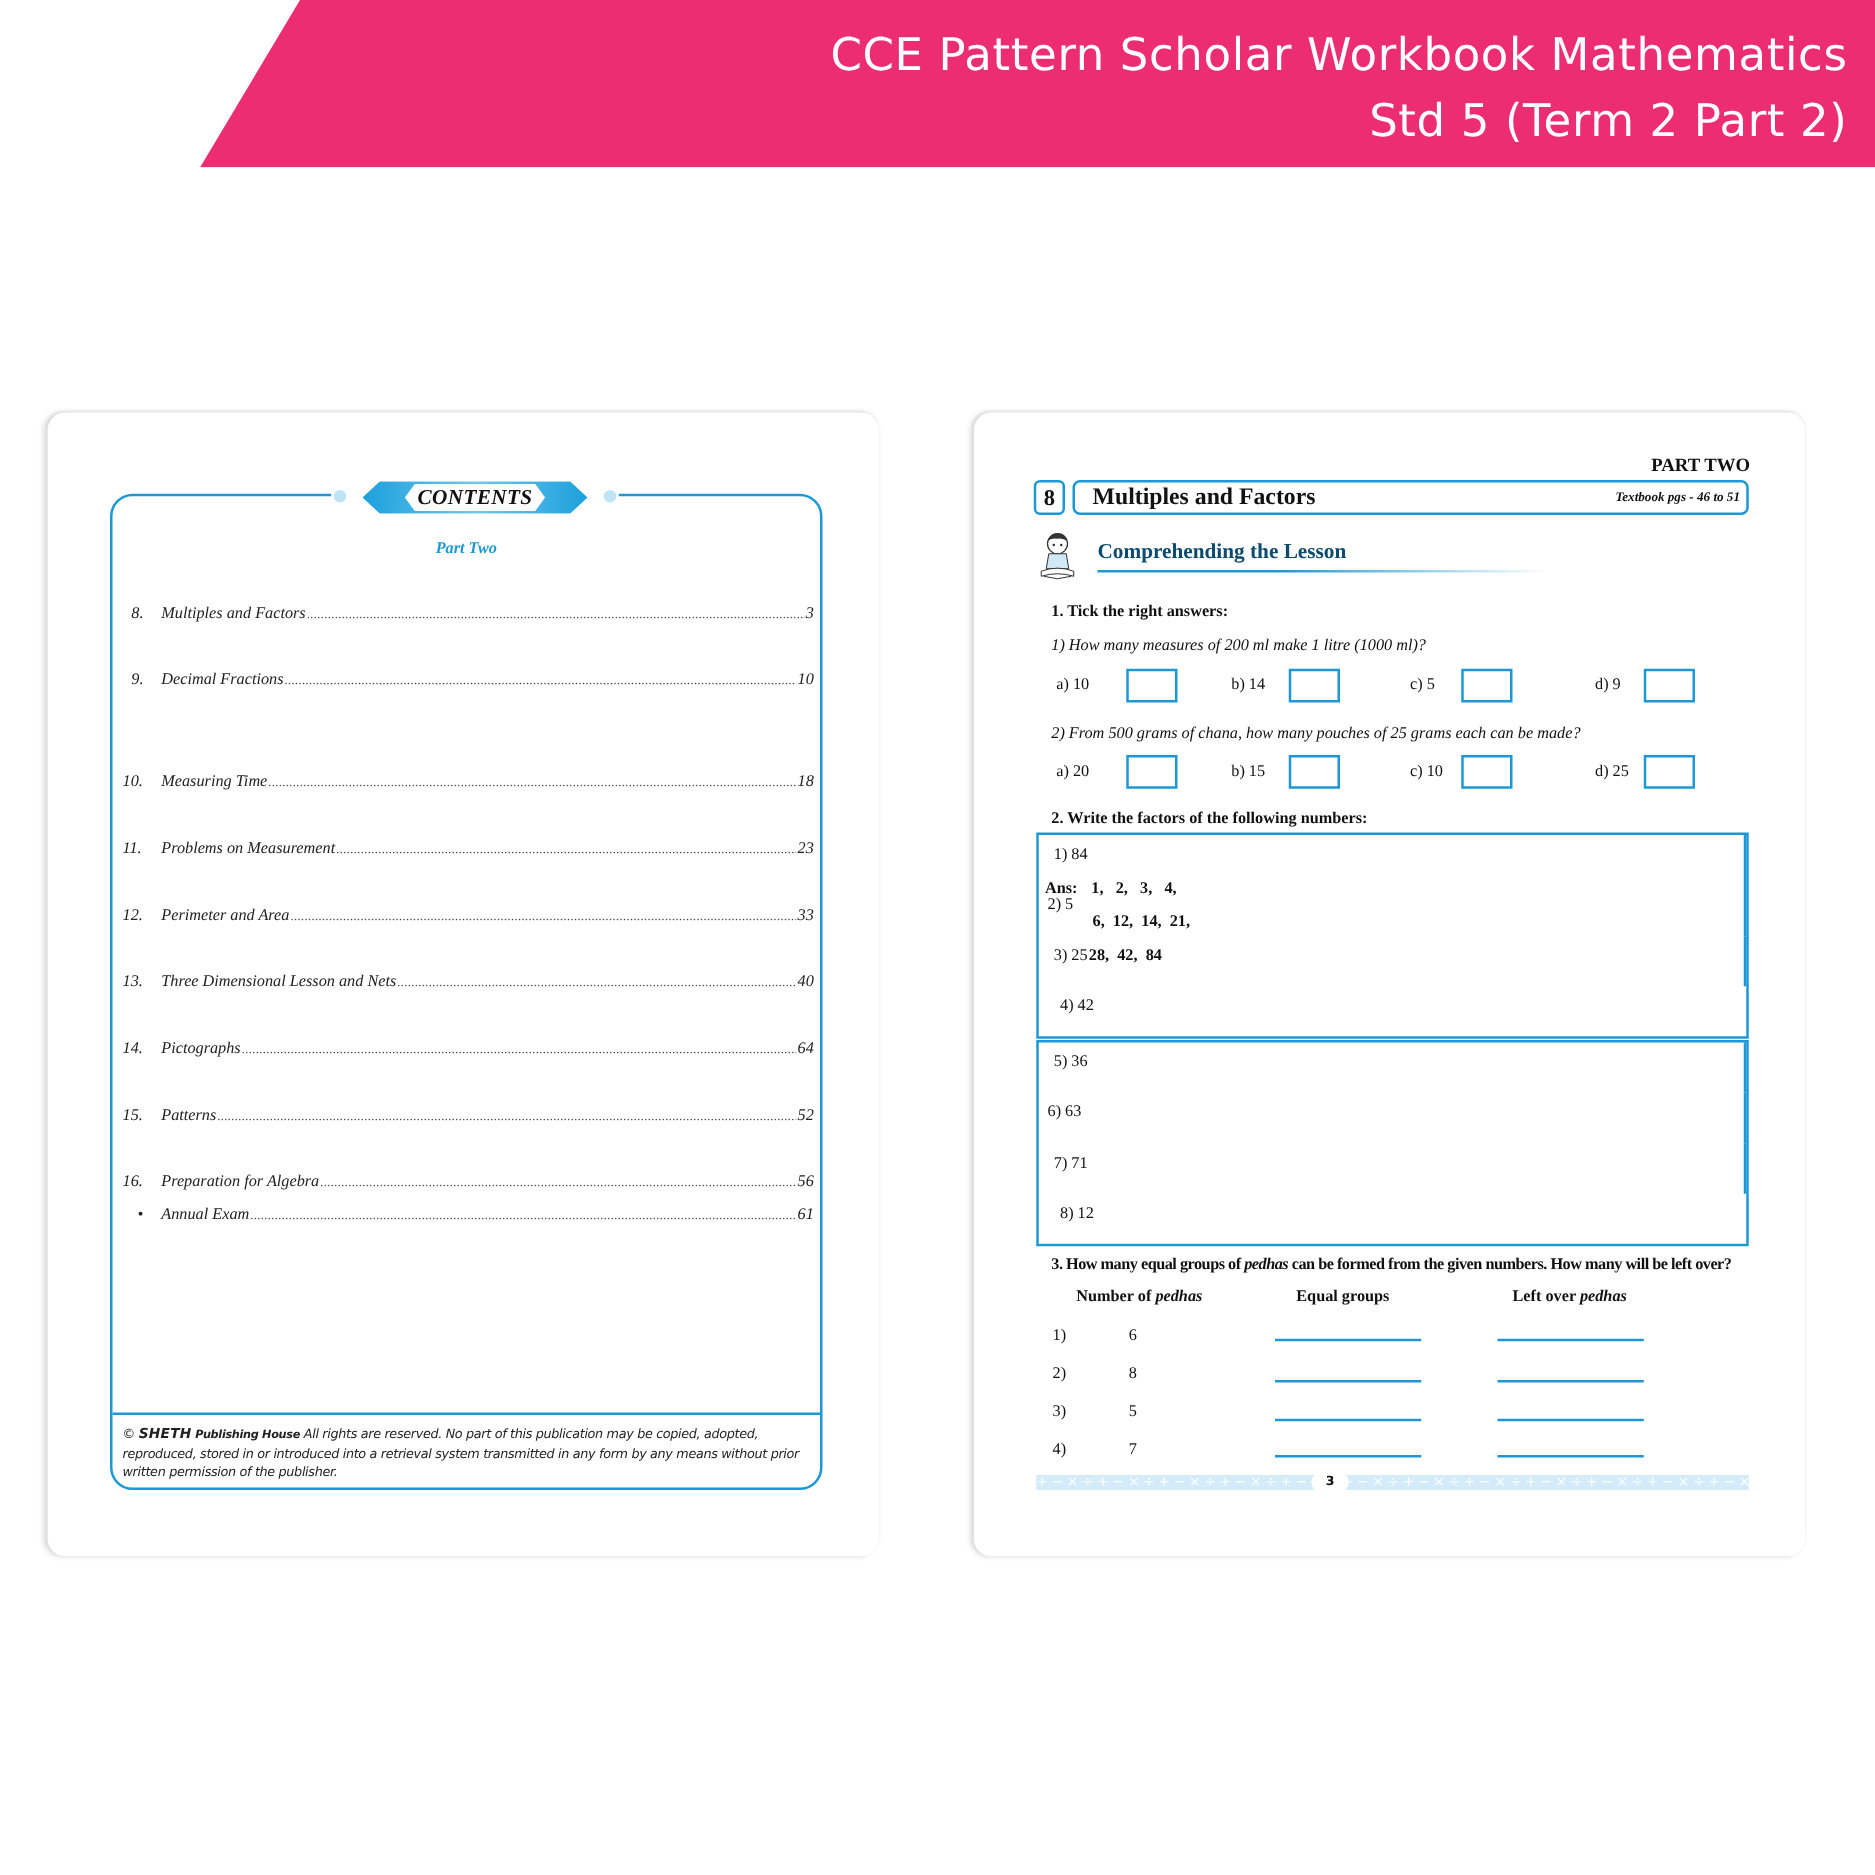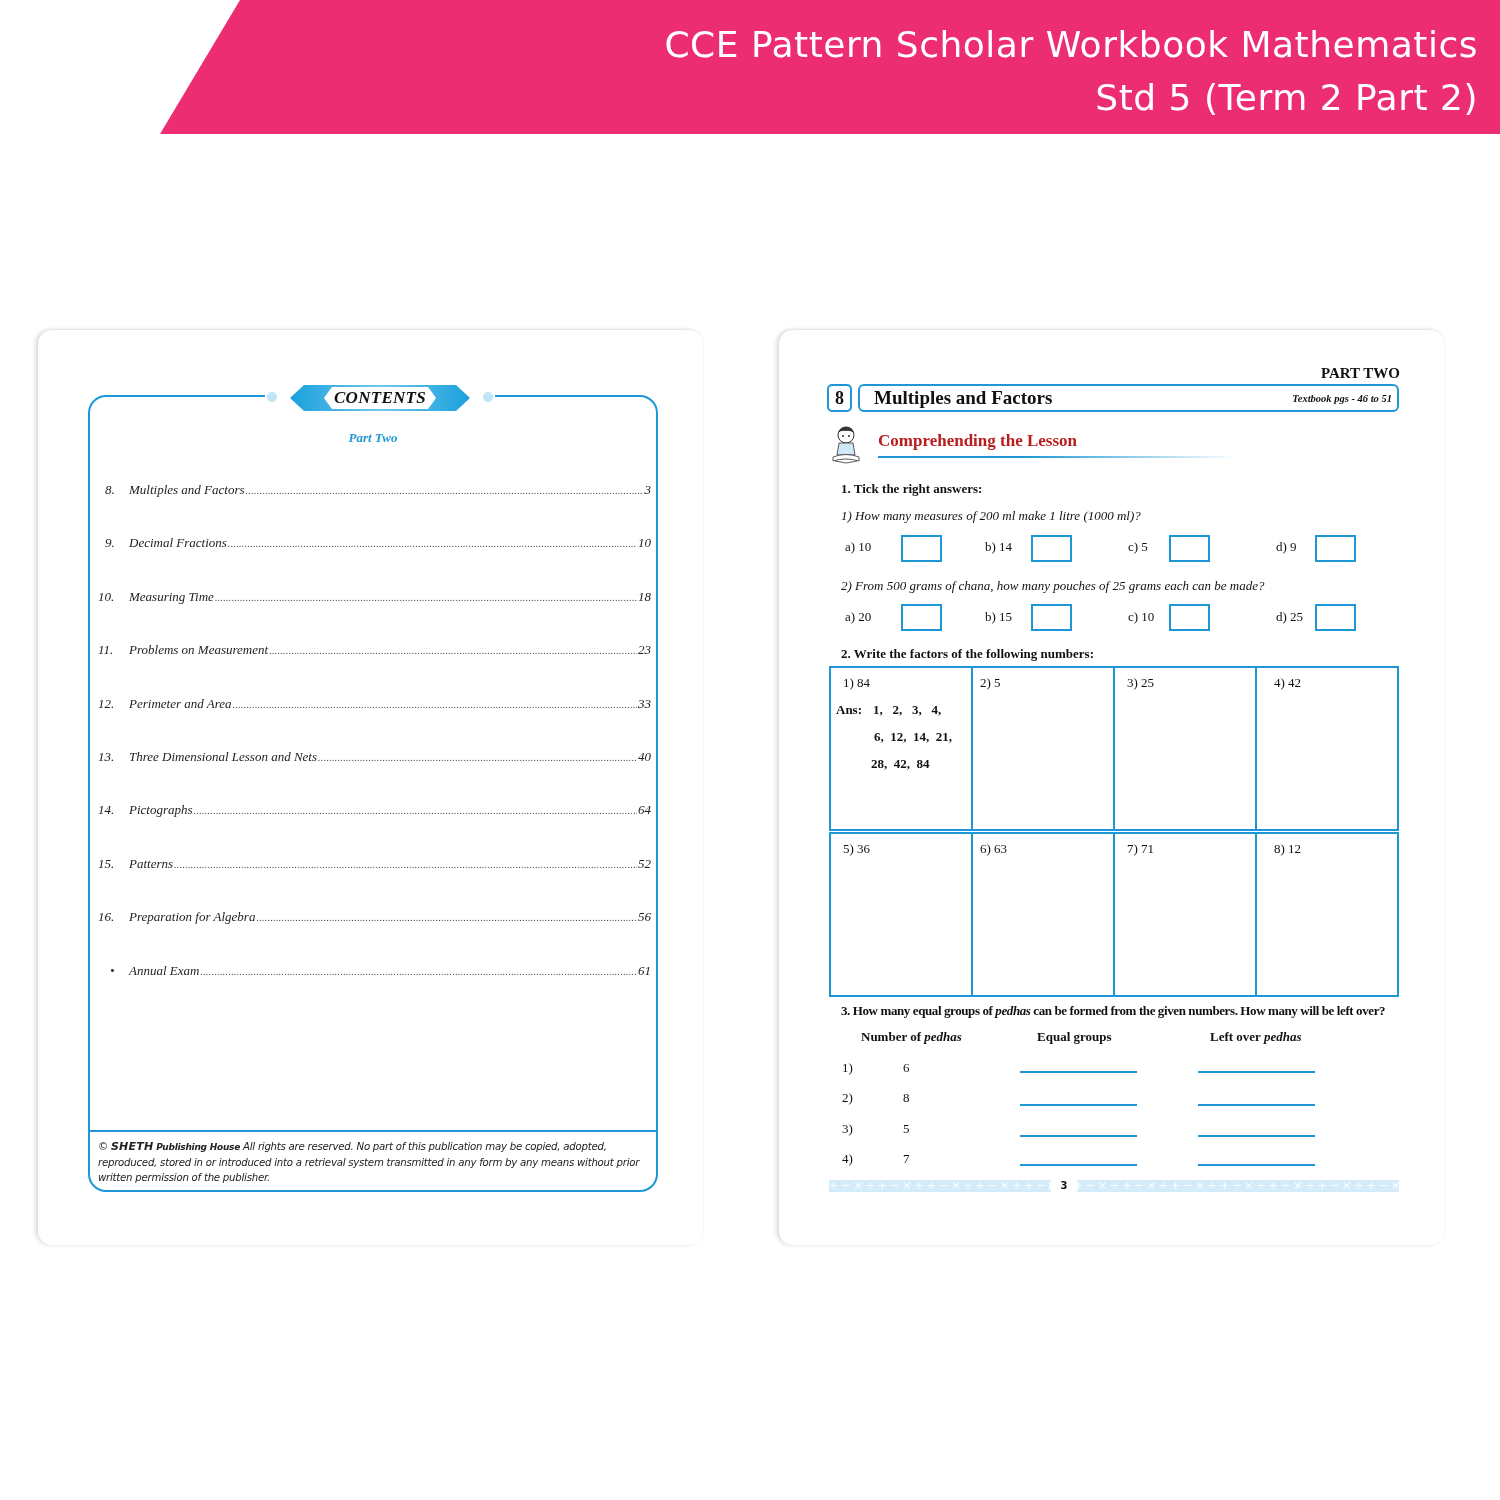--- a/index.html
+++ b/index.html
@@ -53,21 +53,21 @@
 
     .part-heading {
       position: absolute; left: 0; width: 100%; top: 33px; text-align: center;
       color: #1c98d6; font-weight: bold; font-size: 13px;
     }
     .toc { position: absolute; left: 8px; top: 85px; width: 553px; }
     .toc-row {
       display: flex; align-items: baseline; height: 53.4px; font-size: 13px; color: #222;
     }
     .toc-num { width: 31px; text-align: left; padding-left: 7px; flex: none; }
-    .toc-num.n2 { padding-left: 0; }
+    .toc-num.n2 { padding-left: 0; margin-top: 28px; }
     .toc-title { flex: none; white-space: nowrap; }
     .toc-dots {
       flex: 1; overflow: hidden; white-space: nowrap; margin: 0 1px;
       color: #444; font-size: 10px; letter-spacing: 0.3px;
     }
     .toc-dots::after { content: "................................................................................................................................................................................................"; }
     .toc-page { flex: none; text-align: right; }
 
     .copyright {
       position: absolute; left: 0; bottom: 0; width: 100%; height: 60px;
@@ -90,33 +90,33 @@
     }
     .chapter-title-box {
       position: absolute; left: 79px; top: 54px; width: 541px; height: 28px;
       border: 2px solid #1c98d6; border-radius: 6px;
     }
     .chapter-title { position: absolute; left: 14px; top: 1px; font-weight: bold; font-size: 19px; color: #111; }
     .textbook-ref { position: absolute; right: 5px; top: 7px; font-style: italic; font-weight: bold; font-size: 10.5px; color: #111; }
 
     .kid-icon { position: absolute; left: 50px; top: 95px; width: 34px; height: 40px; }
     .lesson-heading {
-      position: absolute; left: 99px; top: 101px; color: #b91c1c; font-weight: bold; font-size: 17px;
+      position: absolute; left: 99px; top: 101px; color: #0c4a6e; font-weight: bold; font-size: 17px;
     }
     .lesson-underline {
       position: absolute; left: 99px; top: 126px; width: 360px; height: 2px;
       background: linear-gradient(90deg, #1c98d6 0%, #1c98d6 40%, rgba(28,152,214,0) 100%);
     }
 
     .q-head { position: absolute; left: 62px; font-weight: bold; font-size: 13px; color: #111; }
     .q-text { position: absolute; left: 51px; font-size: 13px; color: #111; font-style: italic; }
     .opt { position: absolute; font-size: 13px; color: #111; }
     .tick-box { position: absolute; width: 41px; height: 27px; border: 2px solid #1c98d6; background: #fff; }
 
-    .factor-grid { position: absolute; left: 50px; width: 570px; height: 165px; display: flex; border: 2px solid #1c98d6; }
+    .factor-grid { position: absolute; left: 50px; width: 570px; height: 165px; display: flex; border: 2px solid #1c98d6; flex-direction: column; }
     .factor-cell { flex: 1; border-right: 2px solid #1c98d6; position: relative; font-size: 13px; color: #111; }
     .factor-cell:last-child { border-right: none; }
     .factor-label { position: absolute; left: 12px; top: 7px; }
     .ans { position: absolute; left: 5px; font-weight: bold; font-size: 13px; white-space: pre; }
 
     .col-head { position: absolute; top: 699px; font-weight: bold; font-size: 13px; color: #111; }
     .col-head i { font-style: italic; }
     .row-num { position: absolute; left: 63px; font-size: 13px; color: #111; }
     .row-val { position: absolute; left: 124px; font-size: 13px; color: #111; }
     .ans-line { position: absolute; width: 117px; height: 2px; background: #1c98d6; }

